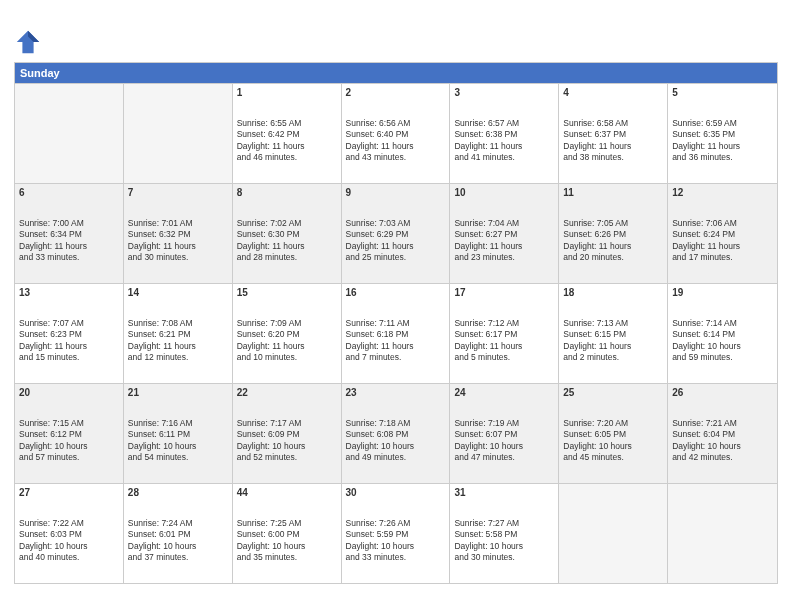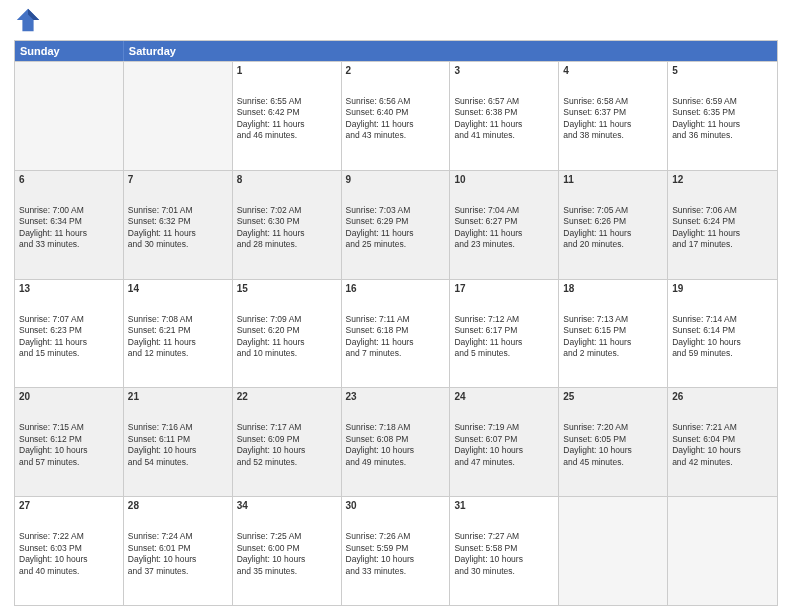--- a/index.html
+++ b/index.html
@@ -6,21 +6,21 @@
     body {
       font-family: Arial, sans-serif;
       background: #fff;
       width: 792px;
       height: 612px;
       overflow: hidden;
     }
     .page {
       width: 792px;
       height: 612px;
-      padding: 6px 14px;
+      padding: 28px 14px;
       display: flex;
       flex-direction: column;
     }
     .header {
       display: flex;
       justify-content: space-between;
       align-items: flex-start;
       margin-bottom: 6px;
     }
     .logo {
@@ -124,21 +124,20 @@
     </div>
     <div class="title-block">
       <div class="month-title"></div>
       <div class="location-title"></div>
     </div>
   </div>
 
   <div class="calendar">
     <div class="cal-header-row">
     <div class="cal-header-cell">Sunday</div>
-        <div class="cal-header-cell">Saturday</div>
       </div>
     <div class="cal-body">
     <div class="cal-row">
           <div class="cal-cell empty"></div>
           <div class="cal-cell empty"></div>
           <div class="cal-cell">
             <span class="day-num">1</span>
             <div class="cell-text">Sunrise: 6:55 AM<br>Sunset: 6:42 PM<br>Daylight: 11 hours<br>and 46 minutes.</div>
           </div>
           <div class="cal-cell">
@@ -251,21 +250,21 @@
         <div class="cal-row">
           <div class="cal-cell">
             <span class="day-num">27</span>
             <div class="cell-text">Sunrise: 7:22 AM<br>Sunset: 6:03 PM<br>Daylight: 10 hours<br>and 40 minutes.</div>
           </div>
           <div class="cal-cell">
             <span class="day-num">28</span>
             <div class="cell-text">Sunrise: 7:24 AM<br>Sunset: 6:01 PM<br>Daylight: 10 hours<br>and 37 minutes.</div>
           </div>
           <div class="cal-cell">
-            <span class="day-num">34</span>
+            <span class="day-num">44</span>
             <div class="cell-text">Sunrise: 7:25 AM<br>Sunset: 6:00 PM<br>Daylight: 10 hours<br>and 35 minutes.</div>
           </div>
           <div class="cal-cell">
             <span class="day-num">30</span>
             <div class="cell-text">Sunrise: 7:26 AM<br>Sunset: 5:59 PM<br>Daylight: 10 hours<br>and 33 minutes.</div>
           </div>
           <div class="cal-cell">
             <span class="day-num">31</span>
             <div class="cell-text">Sunrise: 7:27 AM<br>Sunset: 5:58 PM<br>Daylight: 10 hours<br>and 30 minutes.</div>
           </div>

